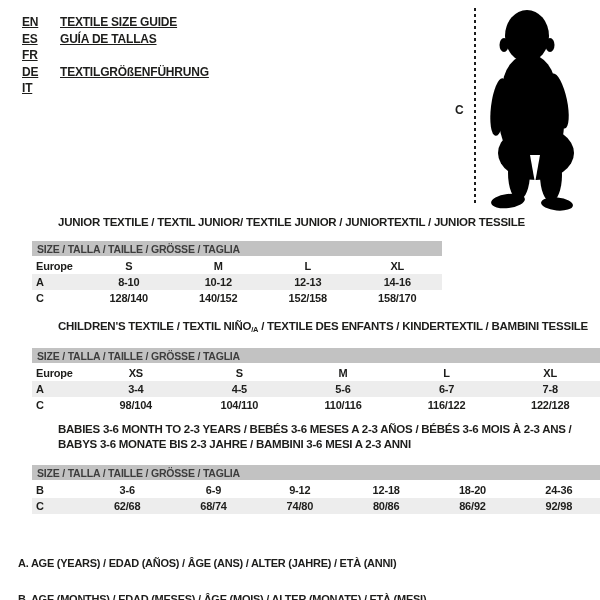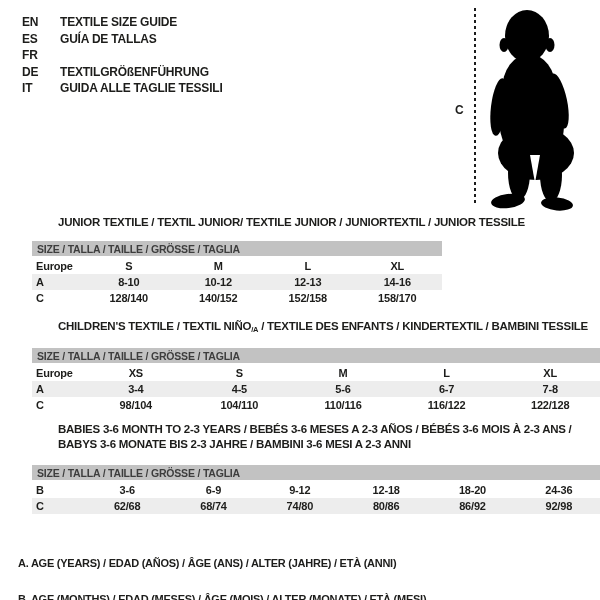--- a/index.html
+++ b/index.html
@@ -3,21 +3,21 @@
 <meta charset="utf-8">
 <style>
   html,body{margin:0;padding:0;background:#fff;}
   .page{
     position:relative;width:600px;height:600px;background:#ffffff;overflow:hidden;
     font-family:"Liberation Sans","DejaVu Sans",sans-serif;
     color:#1d1d1b;-webkit-font-smoothing:antialiased;
   }
   
   .lang-block{position:absolute;left:22px;top:14px;}
-  .lang-row{display:flex;height:16.5px;align-items:center;font-weight:bold;font-size:12px;letter-spacing:-0.2px;}
+  .lang-row{display:flex;height:16.5px;align-items:center;font-weight:bold;font-size:12px;letter-spacing:-0.2px;text-decoration:underline;}
   .lang-code{width:38px;}
   
   .measure-line{position:absolute;left:474px;top:8px;width:2px;height:198px;
     background:repeating-linear-gradient(#1c1c1c 0 3px,transparent 3px 6px);}
   .measure-label{position:absolute;left:455px;top:103px;font-weight:bold;font-size:12px;}
   .baby-svg{position:absolute;left:487px;top:5px;}
   
   .section-title{position:absolute;left:18px;font-weight:bold;font-size:11.5px;letter-spacing:-0.25px;white-space:nowrap;line-height:15px;margin-left:40px;}
   .subscr{font-size:7.5px;vertical-align:-2px;}
   
@@ -48,21 +48,20 @@
     </div>
     <div class="lang-row">
       <span class="lang-code">FR</span>
     </div>
     <div class="lang-row">
       <span class="lang-code">DE</span>
       <span>TEXTILGRÖßENFÜHRUNG</span>
     </div>
     <div class="lang-row">
       <span class="lang-code">IT</span>
-      <span>GUIDA ALLE TAGLIE TESSILI</span>
     </div>
   </div>
 
   <div class="measure-line"></div>
   <div class="measure-label">C</div>
   <svg class="baby-svg" width="104" height="208" viewBox="0 0 104 208">
     <g fill="#000000">
       <ellipse cx="40" cy="31" rx="22" ry="26"></ellipse>
       <ellipse cx="17" cy="40" rx="4.5" ry="7"></ellipse>
       <ellipse cx="63" cy="40" rx="4.5" ry="7"></ellipse>

